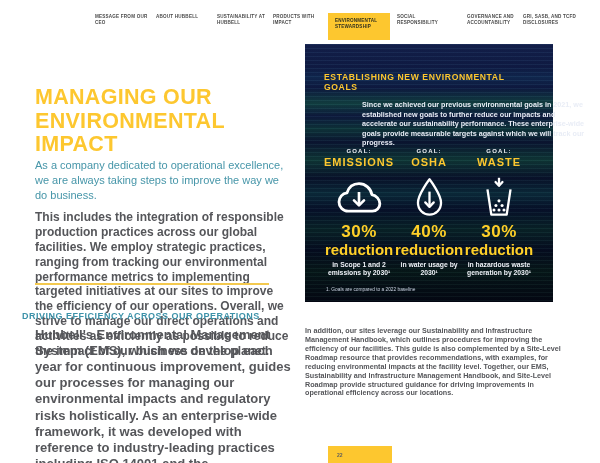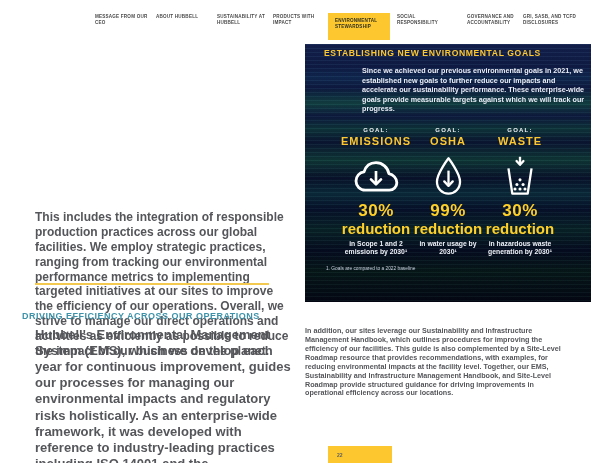--- a/index.html
+++ b/index.html
@@ -37,22 +37,22 @@
     position:absolute; left:35px; top:210px; width:256px;
     font-size:12px; line-height:1.24; color:#55565a; font-weight:600;
   }
   .hero-rule {
     position:absolute; left:35px; top:283px; width:234px; height:2px;
     background:#f3c94f;
   }
 
   
   .goals-panel {
-    position:absolute; left:305px; top:44px; width:286px; height:258px;
-    padding:4px 19px 0 19px;
+    position:absolute; left:305px; top:44px; width:248px; height:258px;
+    padding:28px 19px 0 19px;
     color:#ffffff;
     background-color:#0c1538;
     background-image:
       repeating-linear-gradient(180deg, rgba(140,230,180,.05) 0 1px, rgba(0,0,0,.10) 1px 4px),
       linear-gradient(180deg,
         #16235399 0%, #101c4899 9%,
         #12325c99 13%, #0e1a4499 17%,
         #155c4699 23%, #0d1a4099 28%,
         #0f4a3c99 33%, #0a142f99 38%,
         #12503a99 45%, #08102799 52%,
@@ -63,21 +63,21 @@
   }
   .goals-heading {
     font-size:8.6px; font-weight:700; letter-spacing:.6px;
     color:#fdc72f; text-transform:uppercase;
   }
   .goals-intro {
     margin-top:8px; font-size:7.2px; line-height:1.32; color:#e9edf6;
     font-weight:600; width:224px;margin-left:38px;
   }
   .goals-row {
-    display:flex; justify-content:center; margin-top:13px;
+    display:flex; justify-content:center; 
   }
   .goal-col { width:72px; text-align:center; }
   .goal-kicker {
     font-size:6px; letter-spacing:1.2px; color:#f2f4f8; font-weight:700;
   }
   .goal-name {
     margin-top:2px; font-size:11px; font-weight:700; letter-spacing:1px;
     color:#fdc72f;
   }
   .goal-icon { margin-top:8px; height:42px; display:flex; align-items:center; justify-content:center; }
@@ -128,20 +128,22 @@
     <a class="nav-item" style="left:95px">Message from Our CEO</a>
     <a class="nav-item" style="left:156px">About Hubbell</a>
     <a class="nav-item" style="left:217px">Sustainability at Hubbell</a>
     <a class="nav-item" style="left:273px">Products with Impact</a>
     <a class="nav-item active" style="left:328px">Environmental Stewardship</a>
     <a class="nav-item" style="left:397px">Social Responsibility</a>
     <a class="nav-item" style="left:467px">Governance and Accountability</a>
     <a class="nav-item" style="left:523px">GRI, SASB, and TCFD Disclosures</a>
   </nav>
 
+  <h1 class="hero-title" style="text-transform:uppercase">Managing Our Environmental Impact</h1>
+  <p class="hero-subtitle">As a company dedicated to operational excellence, we are always taking steps to improve the way we do business.</p>
   <p class="hero-body">This includes the integration of responsible production practices across our global facilities. We employ strategic practices, ranging from tracking our environmental performance metrics to implementing targeted initiatives at our sites to improve the efficiency of our operations. Overall, we strive to manage our direct operations and activities as efficiently as possible to reduce the impact of our business on the planet.</p>
   <div class="hero-rule"></div>
 
   <aside class="goals-panel">
     <h2 class="goals-heading">Establishing New Environmental Goals</h2>
     <p class="goals-intro">Since we achieved our previous environmental goals in 2021, we established new goals to further reduce our impacts and accelerate our sustainability performance. These enterprise-wide goals provide measurable targets against which we will track our progress.</p>
 
     <div class="goals-row">
 
       <div class="goal-col">
@@ -162,21 +164,21 @@
       <div class="goal-col">
         <div class="goal-kicker">GOAL:</div>
         <div class="goal-name">OSHA</div>
         <div class="goal-icon">
           <svg width="31" height="40" viewBox="0 0 40 52" fill="none">
             <path d="M20 3C20 3 5 22.5 5 33.5 5 42.3 11.7 49 20 49s15-6.7 15-15.5C35 22.5 20 3 20 3z" stroke="#fff" stroke-width="3" stroke-linejoin="round"></path>
             <line x1="20" y1="19" x2="20" y2="38" stroke="#fff" stroke-width="3"></line>
             <polyline points="14.5,33 20,38.8 25.5,33" stroke="#fff" stroke-width="3" stroke-linecap="round" stroke-linejoin="round"></polyline>
           </svg>
         </div>
-        <div class="goal-value">99%</div>
+        <div class="goal-value">40%</div>
         <div class="goal-unit">reduction</div>
         <div class="goal-detail">in water usage by 2030¹</div>
       </div>
 
       <div class="goal-col">
         <div class="goal-kicker">GOAL:</div>
         <div class="goal-name">WASTE</div>
         <div class="goal-icon">
           <svg width="34" height="40" viewBox="0 0 44 52" fill="none">
             <line x1="22" y1="1" x2="22" y2="10" stroke="#fff" stroke-width="3"></line>

